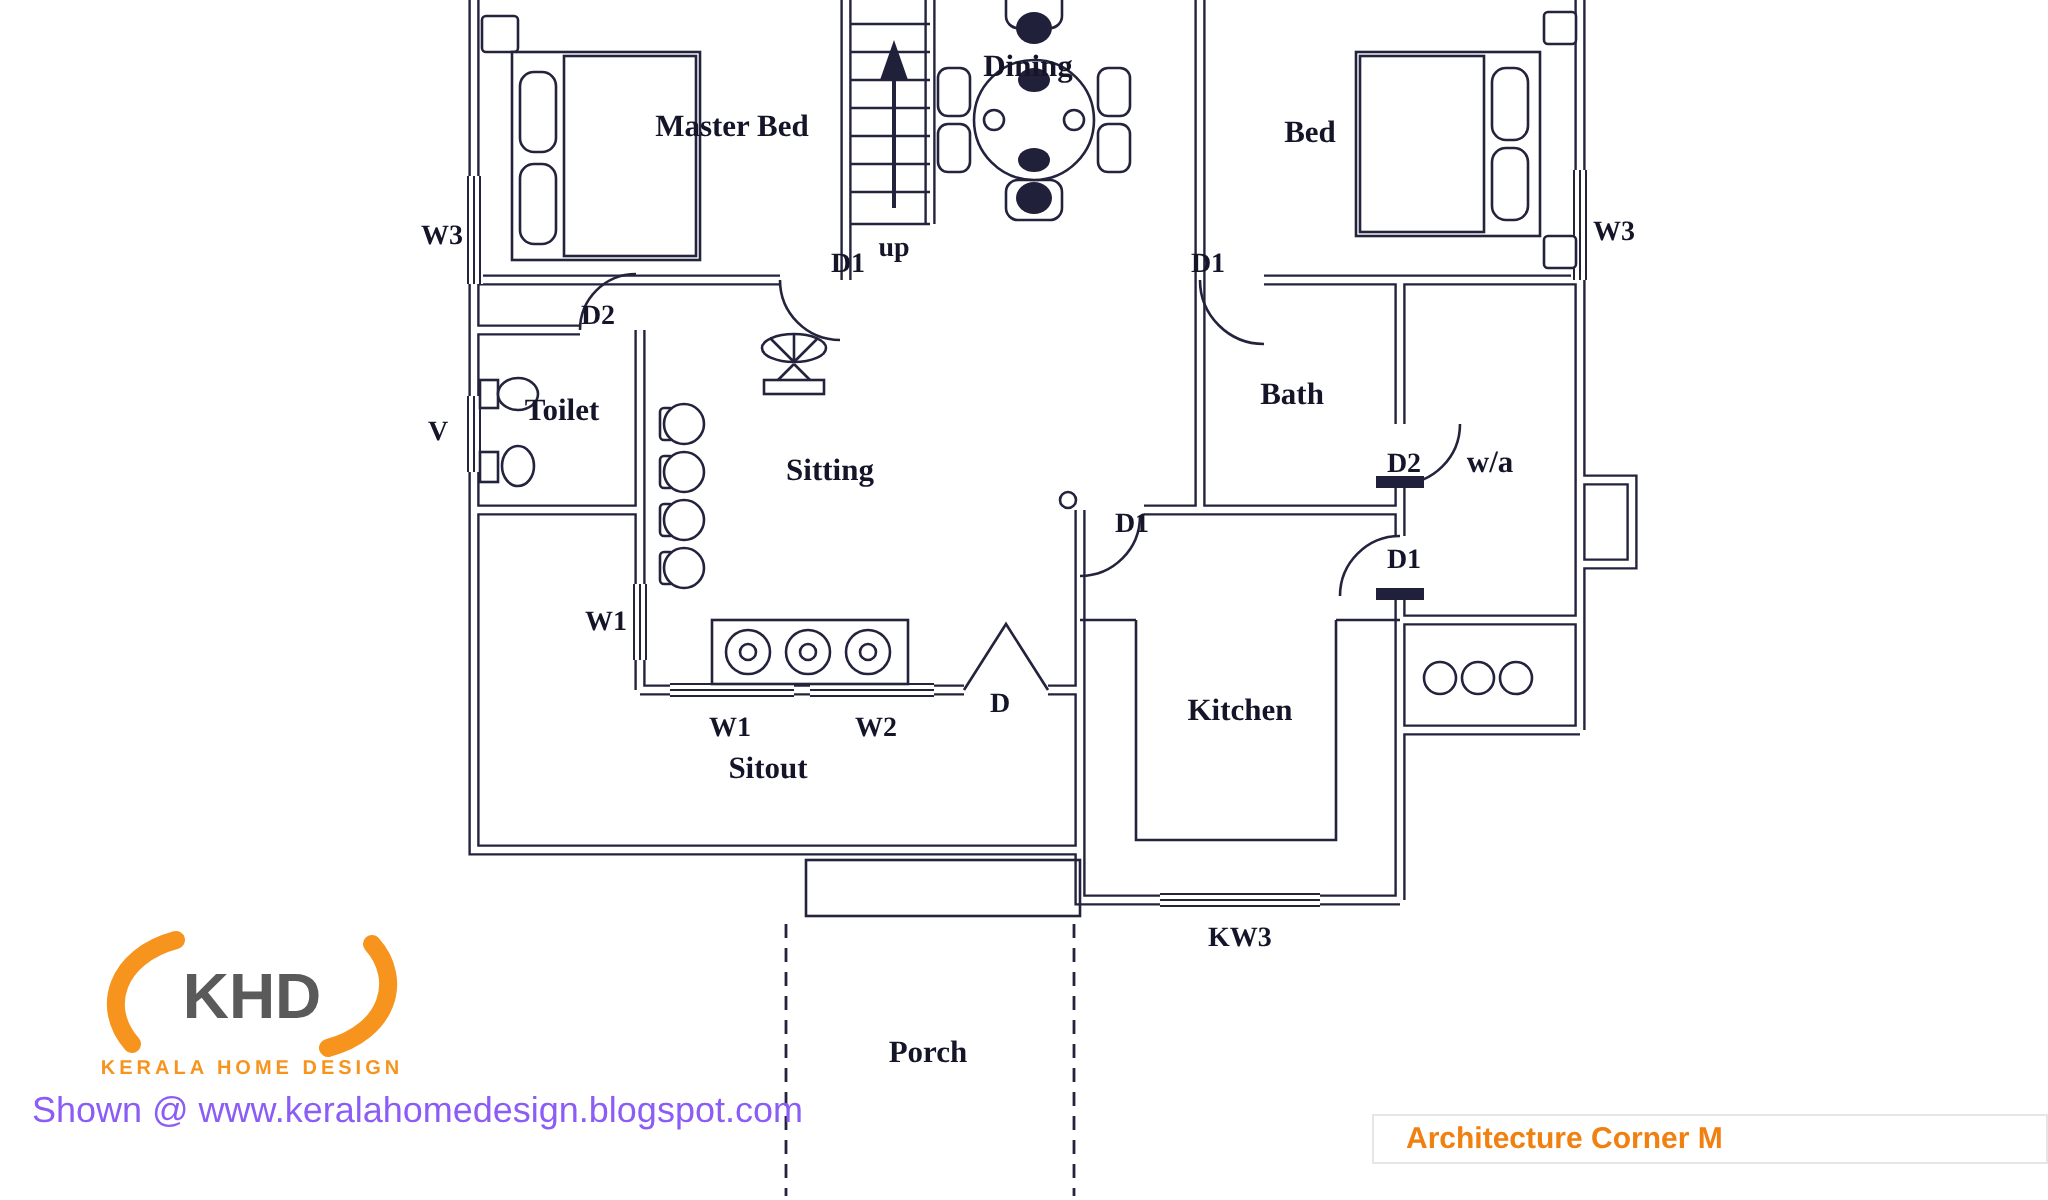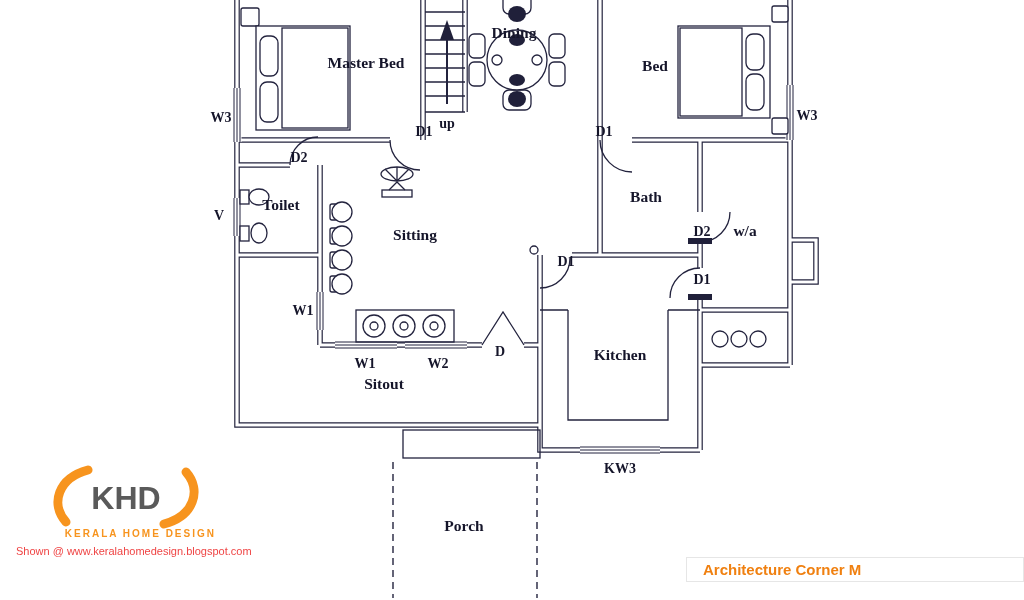--- a/index.html
+++ b/index.html
@@ -11,25 +11,25 @@
   .w-core{stroke:#ffffff;stroke-width:3.2;fill:none;}
   .thin{stroke:#23233e;stroke-width:1.3;fill:none;}
   .thin-f{stroke:#23233e;stroke-width:1.3;fill:#ffffff;}
   .dark-f{fill:#20203a;stroke:none;}
   .dash{stroke:#23233e;stroke-width:1.4;fill:none;stroke-dasharray:7 5;}
   .win-line{stroke:#23233e;stroke-width:1;}
   .win-mask{fill:#ffffff;}
   .lbl{font-family:"Liberation Serif",serif;font-weight:700;font-size:15.5px;fill:#15152a;text-anchor:middle;}
   .code{font-family:"Liberation Serif",serif;font-weight:700;font-size:14px;fill:#15152a;text-anchor:middle;}
   
-  .logo-wrap{position:absolute;left:36px;top:464px;width:180px;text-align:right;}
+  .logo-wrap{position:absolute;left:36px;top:464px;width:180px;text-align:center;}
   .logo-tagline{margin-top:-6px;font-family:"Liberation Sans",sans-serif;font-weight:700;
                 font-size:10px;letter-spacing:2px;color:#F7941E;}
   .credit{position:absolute;left:16px;top:545px;font-family:"Liberation Sans",sans-serif;
-          font-size:11px;color:#ef4444;}
+          font-size:18px;color:#8b5cf6;}
   
   .caption-box{position:absolute;left:686px;top:557px;width:338px;height:25px;
                background:#ffffff;border:1px solid #e6e6e6;box-sizing:border-box;
                overflow:hidden;}
   .caption-box a{display:block;padding:3px 0 0 16px;font-family:"Liberation Sans",sans-serif;
                font-weight:700;font-size:15px;color:#F08010;text-decoration:none;white-space:nowrap;}
 </style>
 </head>
 <body>
 

